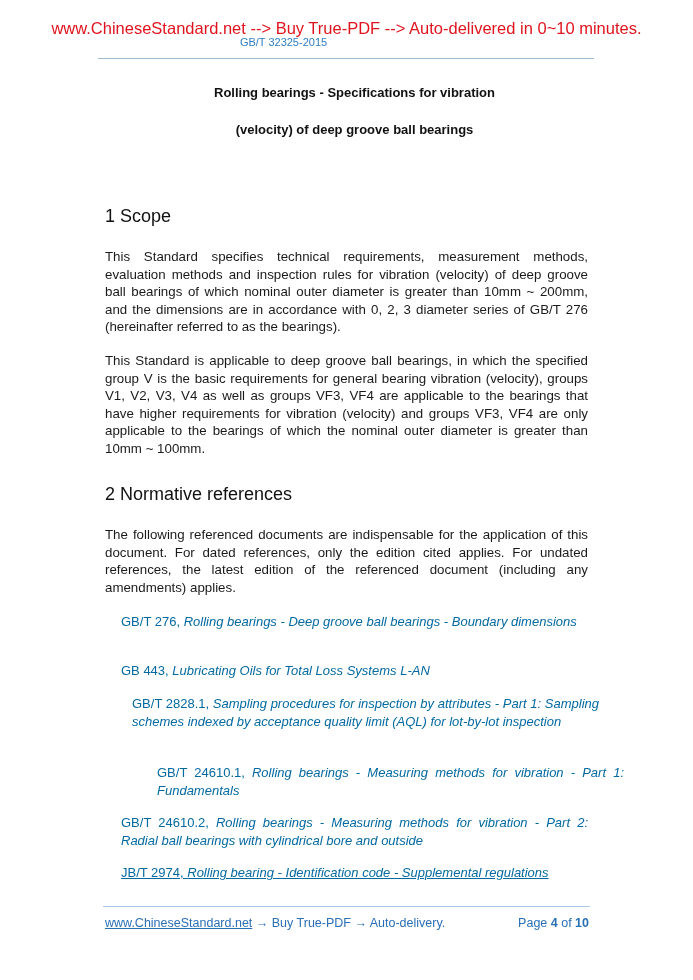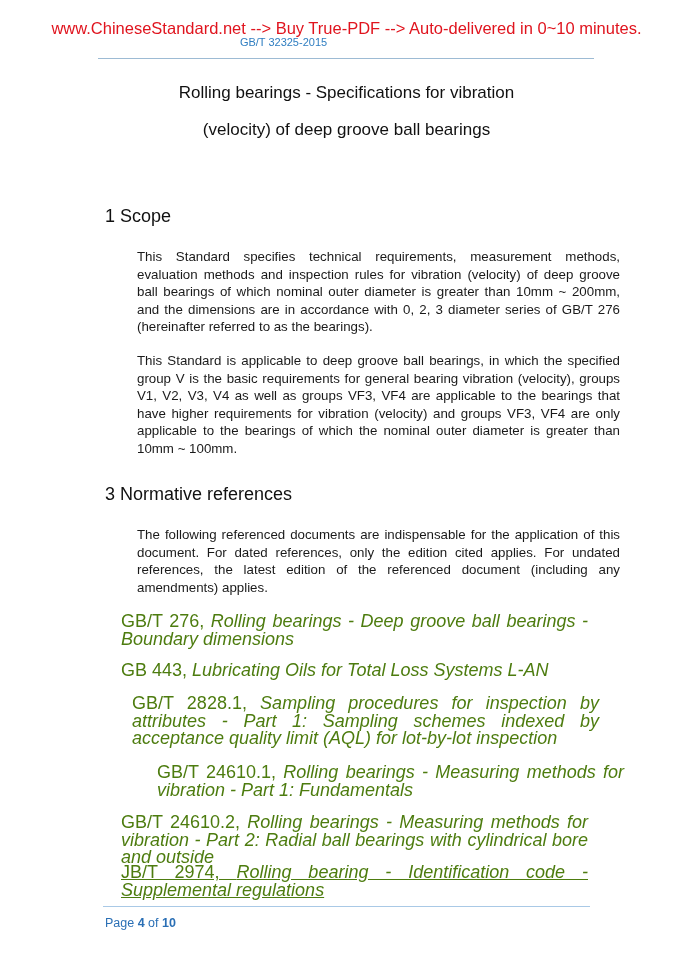--- a/index.html
+++ b/index.html
@@ -3,29 +3,29 @@
 <meta charset="utf-8">
 <style>
   html, body { margin: 0; padding: 0; background: #ffffff; }
   body { width: 693px; height: 980px; position: relative; overflow: hidden;
          font-family: "Liberation Sans", sans-serif; color: #111; }
   .banner { position: absolute; top: 18px; left: 0; width: 693px; text-align: center;
             color: #e0141e; font-size: 16.5px; line-height: 20px; white-space: nowrap; }
   .std-code { position: absolute; top: 36px; left: 0; width: 567px; text-align: center;
               color: #2f7ec1; font-size: 11px; line-height: 13px; }
   .top-rule { position: absolute; top: 58px; left: 98px; width: 496px; height: 1px; background: #9dbbd4; }
-  .title { position: absolute; left: 100px; width: 493px; text-align: center;
-           font-weight: normal; font-size: 17px; line-height: 22px; }
+  .title { position: absolute; left: 108px; width: 493px; text-align: center;
+           font-weight: bold; font-size: 13px; line-height: 22px; }
   .title.l1 { top: 82px; }
   .title.l2 { top: 119px; }
   .h1 { position: absolute; left: 105px; font-weight: normal; font-size: 18px; line-height: 22px; }
   .para { position: absolute; left: 105px; width: 483px; font-size: 13.3px; line-height: 17.5px;
-          text-align: justify; color: #1a1a1a; margin-left: 32px; }
-  .ref { position: absolute; left: 121px; width: 467px; font-size: 18px; line-height: 17.5px;
-         text-align: justify; color: #4d7c0f; }
+          text-align: justify; color: #1a1a1a; }
+  .ref { position: absolute; left: 121px; width: 467px; font-size: 13px; line-height: 17.5px;
+         text-align: justify; color: #0369a1; }
   .ref i { font-style: italic; }
   .bottom-rule { position: absolute; top: 906px; left: 103px; width: 487px; height: 1px; background: #a9c9e6; }
   .footer { position: absolute; top: 915px; left: 105px; width: 484px; font-size: 12.5px; line-height: 16px;
             color: #2a6fb5; display: flex; justify-content: space-between; white-space: nowrap; }
   .footer a { color: #2a6fb5; text-decoration: underline; }
   .footer b { font-weight: bold; }
 </style>
 </head>
 <body>
 
@@ -33,26 +33,27 @@
 <div class="std-code">GB/T 32325-2015</div>
 <div class="top-rule"></div>
 
 <div class="title l1">Rolling bearings - Specifications for vibration</div>
 <div class="title l2">(velocity) of deep groove ball bearings</div>
 
 <div class="h1" style="top:205px;">1 Scope</div>
 <div class="para" style="top:248px;">This Standard specifies technical requirements, measurement methods, evaluation methods and inspection rules for vibration (velocity) of deep groove ball bearings of which nominal outer diameter is greater than 10mm ~ 200mm, and the dimensions are in accordance with 0, 2, 3 diameter series of GB/T 276 (hereinafter referred to as the bearings).</div>
 <div class="para" style="top:352px;">This Standard is applicable to deep groove ball bearings, in which the specified group V is the basic requirements for general bearing vibration (velocity), groups V1, V2, V3, V4 as well as groups VF3, VF4 are applicable to the bearings that have higher requirements for vibration (velocity) and groups VF3, VF4 are only applicable to the bearings of which the nominal outer diameter is greater than 10mm ~ 100mm.</div>
 
-<div class="h1" style="top:483px;">3 Normative references</div>
+<div class="h1" style="top:483px;">2 Normative references</div>
 <div class="para" style="top:526px;">The following referenced documents are indispensable for the application of this document. For dated references, only the edition cited applies. For undated references, the latest edition of the referenced document (including any amendments) applies.</div>
 
 <div class="ref" style="top:613px;"><span>GB/T 276, </span><i>Rolling bearings - Deep groove ball bearings - Boundary dimensions</i></div>
 <div class="ref" style="top:662px;"><span>GB 443, </span><i>Lubricating Oils for Total Loss Systems L-AN</i></div>
 <div class="ref" style="top:695px;margin-left:11px;"><span>GB/T 2828.1, </span><i>Sampling procedures for inspection by attributes - Part 1: Sampling schemes indexed by acceptance quality limit (AQL) for lot-by-lot inspection</i></div>
 <div class="ref" style="top:764px;margin-left:36px;"><span>GB/T 24610.1, </span><i>Rolling bearings - Measuring methods for vibration - Part 1: Fundamentals</i></div>
 <div class="ref" style="top:814px;"><span>GB/T 24610.2, </span><i>Rolling bearings - Measuring methods for vibration - Part 2: Radial ball bearings with cylindrical bore and outside</i></div>
 <div class="ref" style="top:864px;text-decoration:underline;"><span>JB/T 2974, </span><i>Rolling bearing - Identification code - Supplemental regulations</i></div>
 
 <div class="bottom-rule"></div>
 <div class="footer">
+  <span><a>www.ChineseStandard.net</a><span> → Buy True-PDF → Auto-delivery.</span></span>
   <span><span>Page </span><b>4</b><span> of </span><b>10</b></span>
 </div>
 
 </body></html>

